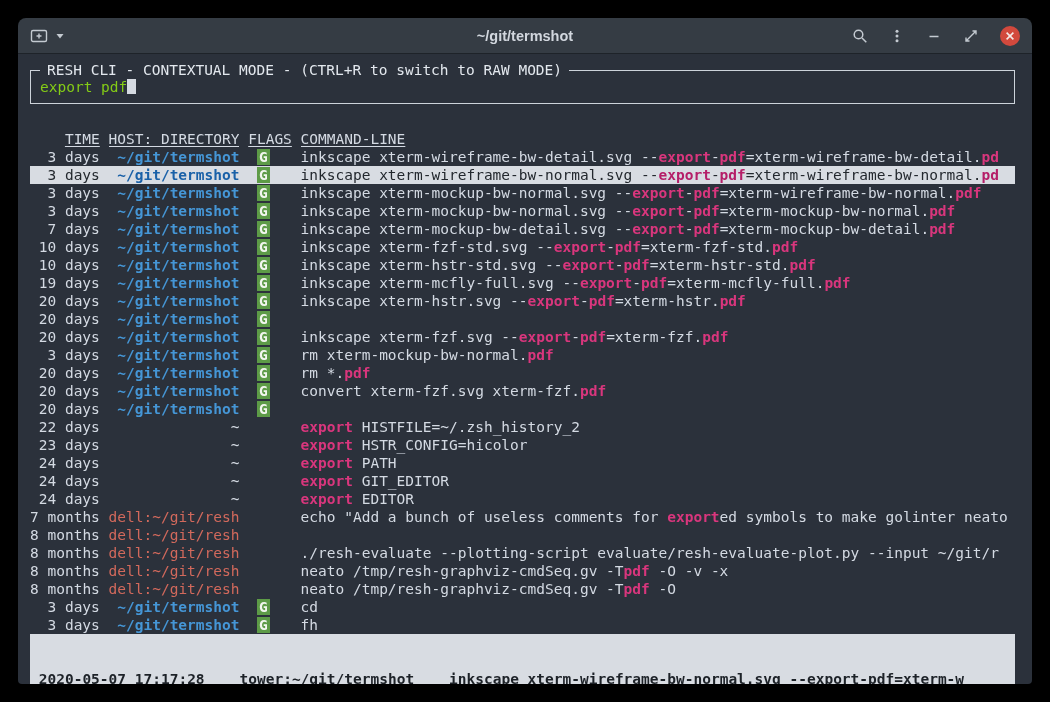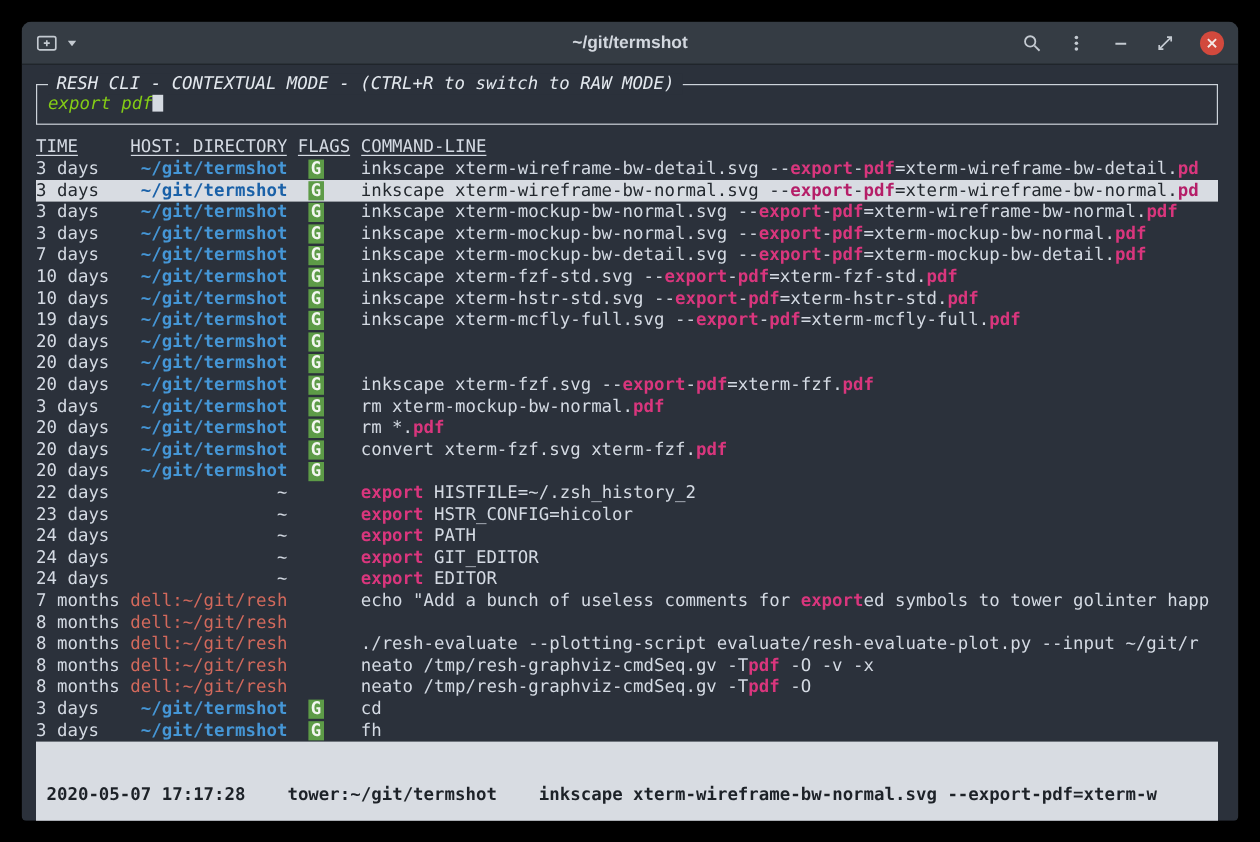--- a/index.html
+++ b/index.html
@@ -32,30 +32,30 @@
   .tb-left{gap:7px;}
   .tb-right{gap:21px;}
   .tb-btn{display:flex;align-items:center;justify-content:center;color:#c4cad1;cursor:pointer;}
   .close-btn{width:20px;height:20px;border-radius:50%;background:var(--close-red);}
 
   
   .terminal{height:630px;background:var(--terminal-bg);color:var(--fg);
     font-size:14.5px;line-height:18px;padding:10px 17px 0 12px;}
 
   
-  .search-box{position:relative;border:1px solid #cdd3da;margin:6px 0 10px 0;height:34px;padding:7px 9px 0 9px;font-style:italic;}
+  .search-box{position:relative;border:1px solid #cdd3da;margin:6px 0 26px 0;height:34px;padding:7px 9px 0 9px;}
   .search-title{position:absolute;top:-10px;left:9px;background:var(--terminal-bg);
     padding:0 7px;white-space:pre;color:#e3e8ee;}
   .search-line{white-space:pre;color:#84cc16;}
   .cursor{display:inline-block;width:0.62em;height:15px;background:#d5dae1;vertical-align:-2px;}
 
   
   .hdr,.row{display:flex;gap:1ch;height:18px;white-space:pre;}
   .col{flex:none;overflow:hidden;}
-  .col.time{width:8ch;}
+  .col.time{width:8ch;text-align:right;}
   .col.dir{width:15ch;text-align:right;}
   .col.flags{width:5ch;padding-left:1ch;}
   .hdr .col.flags{padding-left:0;}
   .col.cmd{flex:1 1 auto;}
   .hdr .col{text-decoration:underline;text-underline-offset:2px;}
   .dir.blue{color:var(--accent-blue);font-weight:bold;}
   .dir.red{color:var(--accent-red);}
   .match{color:var(--match-pink);font-weight:bold;}
   .gitflag{background:var(--flag-green);color:#f2f6ef;padding:0 2px;font-weight:bold;}
   .row.selected{background:var(--selection-bg);color:var(--selection-fg);}
@@ -134,33 +134,33 @@
 
     <div id="history-list">
         <div class="row"><span class="col time">3 days</span><span class="col dir blue">~/git/termshot</span><span class="col flags"><span class="gitflag">G</span></span><span class="col cmd"><span>inkscape xterm-wireframe-bw-detail.svg --</span><span class="match">export</span><span>-</span><span class="match">pdf</span><span>=xterm-wireframe-bw-detail.</span><span class="match">pd</span></span></div>
         <div class="row selected"><span class="col time">3 days</span><span class="col dir blue">~/git/termshot</span><span class="col flags"><span class="gitflag">G</span></span><span class="col cmd"><span>inkscape xterm-wireframe-bw-normal.svg --</span><span class="match">export</span><span>-</span><span class="match">pdf</span><span>=xterm-wireframe-bw-normal.</span><span class="match">pd</span></span></div>
         <div class="row"><span class="col time">3 days</span><span class="col dir blue">~/git/termshot</span><span class="col flags"><span class="gitflag">G</span></span><span class="col cmd"><span>inkscape xterm-mockup-bw-normal.svg --</span><span class="match">export</span><span>-</span><span class="match">pdf</span><span>=xterm-wireframe-bw-normal.</span><span class="match">pdf</span></span></div>
         <div class="row"><span class="col time">3 days</span><span class="col dir blue">~/git/termshot</span><span class="col flags"><span class="gitflag">G</span></span><span class="col cmd"><span>inkscape xterm-mockup-bw-normal.svg --</span><span class="match">export</span><span>-</span><span class="match">pdf</span><span>=xterm-mockup-bw-normal.</span><span class="match">pdf</span></span></div>
         <div class="row"><span class="col time">7 days</span><span class="col dir blue">~/git/termshot</span><span class="col flags"><span class="gitflag">G</span></span><span class="col cmd"><span>inkscape xterm-mockup-bw-detail.svg --</span><span class="match">export</span><span>-</span><span class="match">pdf</span><span>=xterm-mockup-bw-detail.</span><span class="match">pdf</span></span></div>
         <div class="row"><span class="col time">10 days</span><span class="col dir blue">~/git/termshot</span><span class="col flags"><span class="gitflag">G</span></span><span class="col cmd"><span>inkscape xterm-fzf-std.svg --</span><span class="match">export</span><span>-</span><span class="match">pdf</span><span>=xterm-fzf-std.</span><span class="match">pdf</span></span></div>
         <div class="row"><span class="col time">10 days</span><span class="col dir blue">~/git/termshot</span><span class="col flags"><span class="gitflag">G</span></span><span class="col cmd"><span>inkscape xterm-hstr-std.svg --</span><span class="match">export</span><span>-</span><span class="match">pdf</span><span>=xterm-hstr-std.</span><span class="match">pdf</span></span></div>
         <div class="row"><span class="col time">19 days</span><span class="col dir blue">~/git/termshot</span><span class="col flags"><span class="gitflag">G</span></span><span class="col cmd"><span>inkscape xterm-mcfly-full.svg --</span><span class="match">export</span><span>-</span><span class="match">pdf</span><span>=xterm-mcfly-full.</span><span class="match">pdf</span></span></div>
-        <div class="row"><span class="col time">20 days</span><span class="col dir blue">~/git/termshot</span><span class="col flags"><span class="gitflag">G</span></span></div>
+        <div class="row"><span class="col time">20 days</span><span class="col dir blue">~/git/termshot</span><span class="col flags"><span class="gitflag">G</span></span><span class="col cmd"><span>inkscape xterm-hstr.svg --</span><span class="match">export</span><span>-</span><span class="match">pdf</span><span>=xterm-hstr.</span><span class="match">pdf</span></span></div>
         <div class="row"><span class="col time">20 days</span><span class="col dir blue">~/git/termshot</span><span class="col flags"><span class="gitflag">G</span></span></div>
         <div class="row"><span class="col time">20 days</span><span class="col dir blue">~/git/termshot</span><span class="col flags"><span class="gitflag">G</span></span><span class="col cmd"><span>inkscape xterm-fzf.svg --</span><span class="match">export</span><span>-</span><span class="match">pdf</span><span>=xterm-fzf.</span><span class="match">pdf</span></span></div>
         <div class="row"><span class="col time">3 days</span><span class="col dir blue">~/git/termshot</span><span class="col flags"><span class="gitflag">G</span></span><span class="col cmd"><span>rm xterm-mockup-bw-normal.</span><span class="match">pdf</span></span></div>
         <div class="row"><span class="col time">20 days</span><span class="col dir blue">~/git/termshot</span><span class="col flags"><span class="gitflag">G</span></span><span class="col cmd"><span>rm *.</span><span class="match">pdf</span></span></div>
         <div class="row"><span class="col time">20 days</span><span class="col dir blue">~/git/termshot</span><span class="col flags"><span class="gitflag">G</span></span><span class="col cmd"><span>convert xterm-fzf.svg xterm-fzf.</span><span class="match">pdf</span></span></div>
         <div class="row"><span class="col time">20 days</span><span class="col dir blue">~/git/termshot</span><span class="col flags"><span class="gitflag">G</span></span></div>
         <div class="row"><span class="col time">22 days</span><span class="col dir plain">~</span><span class="col flags"></span><span class="col cmd"><span class="match">export</span><span> HISTFILE=~/.zsh_history_2</span></span></div>
         <div class="row"><span class="col time">23 days</span><span class="col dir plain">~</span><span class="col flags"></span><span class="col cmd"><span class="match">export</span><span> HSTR_CONFIG=hicolor</span></span></div>
         <div class="row"><span class="col time">24 days</span><span class="col dir plain">~</span><span class="col flags"></span><span class="col cmd"><span class="match">export</span><span> PATH</span></span></div>
         <div class="row"><span class="col time">24 days</span><span class="col dir plain">~</span><span class="col flags"></span><span class="col cmd"><span class="match">export</span><span> GIT_EDITOR</span></span></div>
         <div class="row"><span class="col time">24 days</span><span class="col dir plain">~</span><span class="col flags"></span><span class="col cmd"><span class="match">export</span><span> EDITOR</span></span></div>
-        <div class="row"><span class="col time">7 months</span><span class="col dir red">dell:~/git/resh</span><span class="col flags"></span><span class="col cmd"><span>echo "Add a bunch of useless comments for </span><span class="match">export</span><span>ed symbols to tower golinter happ</span></span></div>
+        <div class="row"><span class="col time">7 months</span><span class="col dir red">dell:~/git/resh</span><span class="col flags"></span><span class="col cmd"><span>echo "Add a bunch of useless comments for </span><span class="match">export</span><span>ed symbols to make golinter neato</span></span></div>
         <div class="row"><span class="col time">8 months</span><span class="col dir red">dell:~/git/resh</span><span class="col flags"></span></div>
         <div class="row"><span class="col time">8 months</span><span class="col dir red">dell:~/git/resh</span><span class="col flags"></span><span class="col cmd"><span>./resh-evaluate --plotting-script evaluate/resh-evaluate-plot.py --input ~/git/r</span></span></div>
         <div class="row"><span class="col time">8 months</span><span class="col dir red">dell:~/git/resh</span><span class="col flags"></span><span class="col cmd"><span>neato /tmp/resh-graphviz-cmdSeq.gv -T</span><span class="match">pdf</span><span> -O -v -x</span></span></div>
         <div class="row"><span class="col time">8 months</span><span class="col dir red">dell:~/git/resh</span><span class="col flags"></span><span class="col cmd"><span>neato /tmp/resh-graphviz-cmdSeq.gv -T</span><span class="match">pdf</span><span> -O</span></span></div>
         <div class="row"><span class="col time">3 days</span><span class="col dir blue">~/git/termshot</span><span class="col flags"><span class="gitflag">G</span></span><span class="col cmd"><span>cd</span></span></div>
         <div class="row"><span class="col time">3 days</span><span class="col dir blue">~/git/termshot</span><span class="col flags"><span class="gitflag">G</span></span><span class="col cmd"><span>fh</span></span></div>
       </div>
 
     <div class="statusbar">
       <div class="status-line"> 2020-05-07 17:17:28    tower:~/git/termshot    inkscape xterm-wireframe-bw-normal.svg --export-pdf=xterm-w</div>

